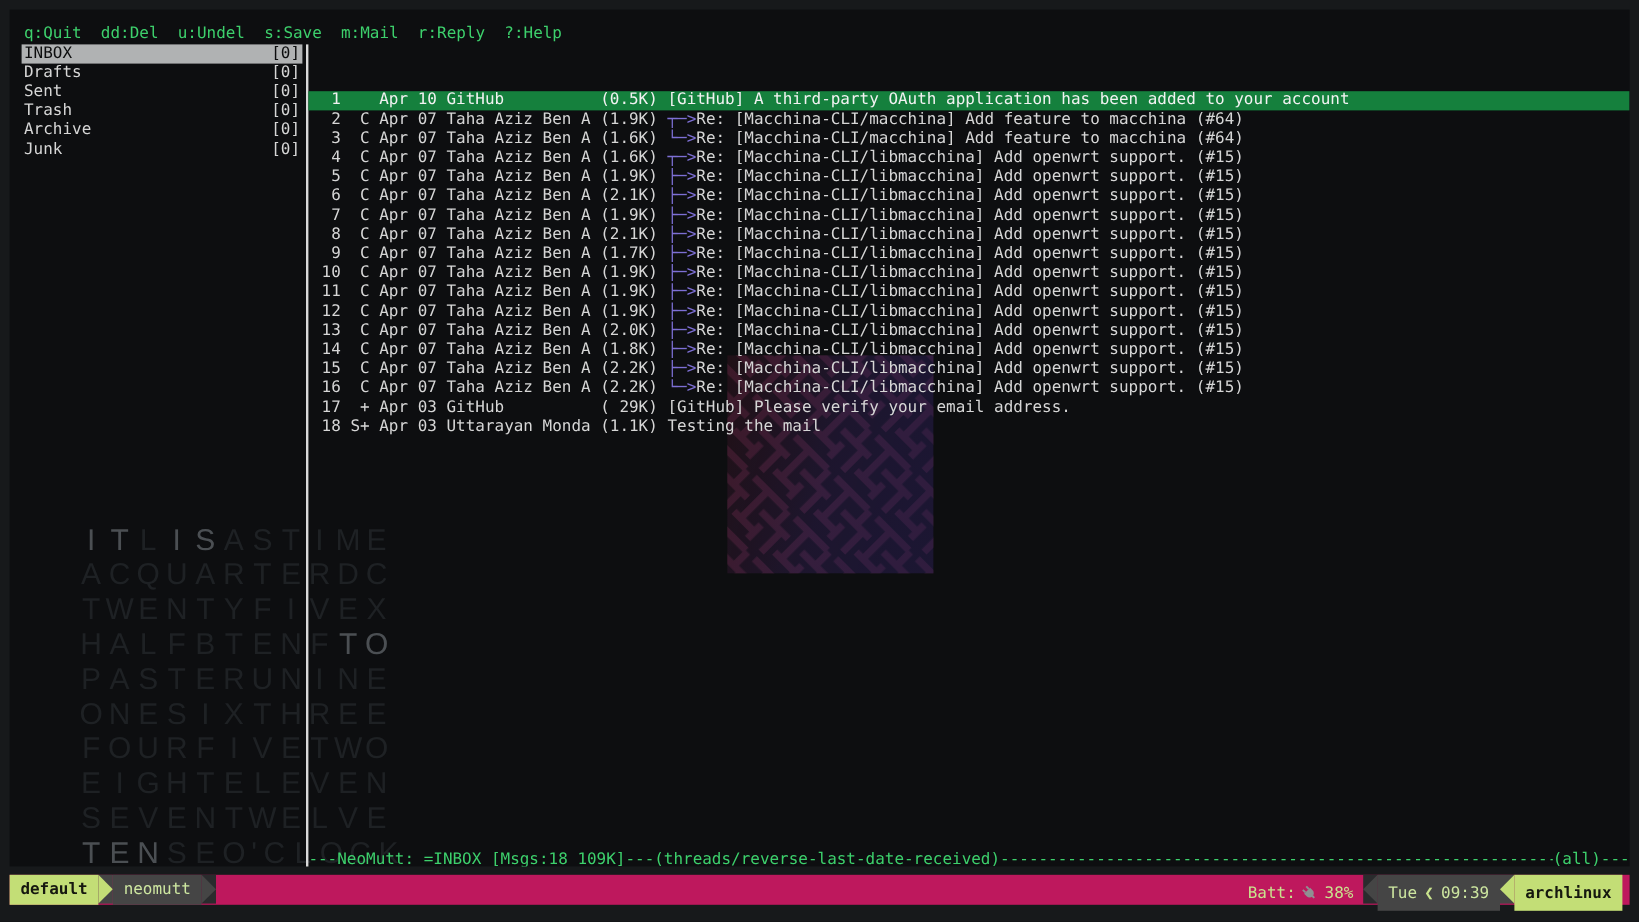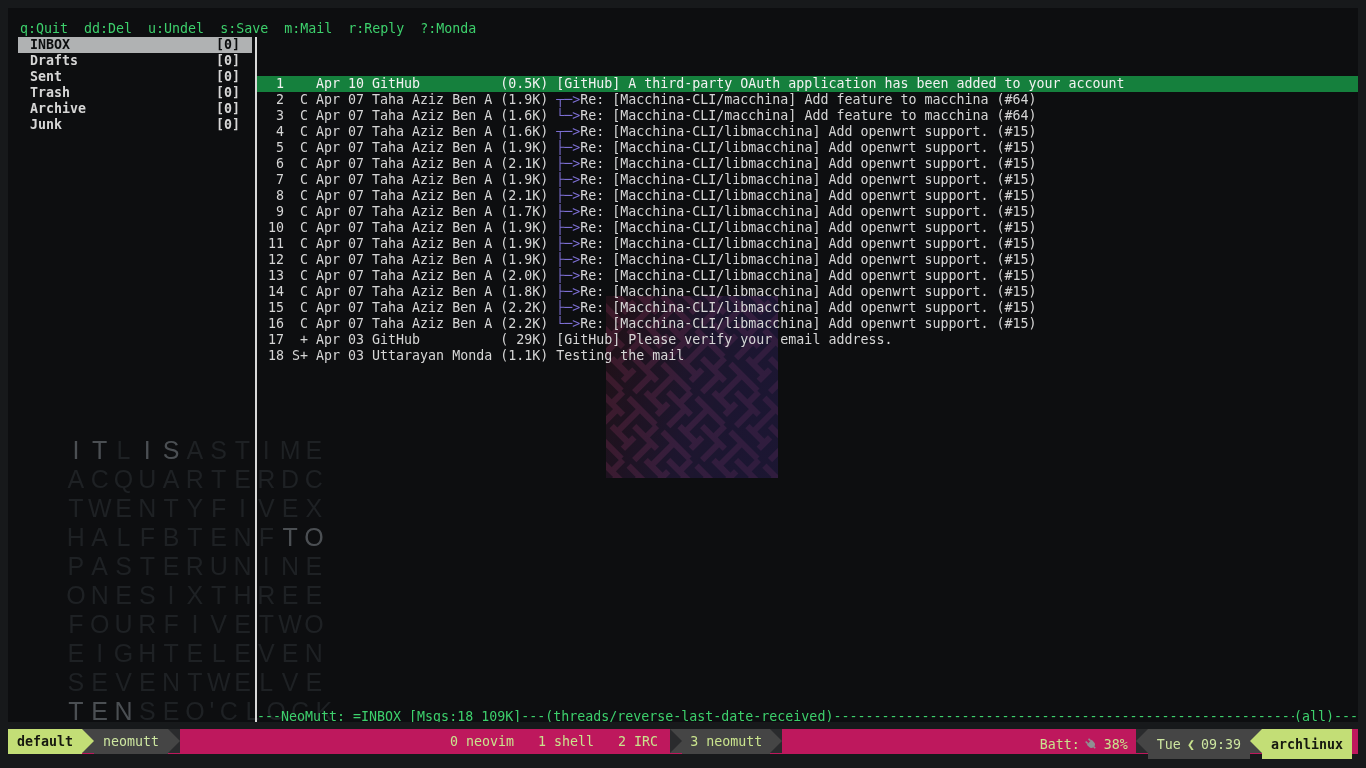--- a/index.html
+++ b/index.html
@@ -18,21 +18,21 @@
   .clock-cell.lit { color:#4b4f53; }
 
   
   .knot { position:absolute; left:598px; top:288px; opacity:0.9; }
 
   
   .term-text { font-size:13.3px; line-height:16px; white-space:pre; }
   .helpbar { position:absolute; left:12px; top:13px; height:16px; color:#3dd06c; }
   .sidebar { position:absolute; left:10px; top:29px; width:234px; }
   .sb-item { height:16px; display:flex; justify-content:space-between;
-             color:#d6d6d6; padding:0 12px;font-weight:bold; }
+             color:#d6d6d6; padding:0 2px; }
   .sb-item.selected { background:#b0b2b3; color:#0c0d0e; }
   .divider { position:absolute; left:247px; top:29px; width:2px; height:688px; background:#d9d9d9; }
   .maillist { position:absolute; left:249px; top:29px; width:1101px; }
   .mail-row { height:16px; color:#d6d6d6; padding-left:3px; overflow:hidden; }
   .mail-row.selected { background:#15803d; color:#f2f2f2;margin-top:39px; }
   .mail-row .tree { color:#7d6fd4; }
   .mail-row.selected .tree { color:#f2f2f2; }
   .statusline { position:absolute; left:249px; top:701px; width:1101px; height:16px;
                 color:#3dd06c; display:flex; }
   .statusline .fill { flex:1; overflow:hidden; }
@@ -217,51 +217,41 @@
         <linearGradient id="tint" x1="0" y1="0" x2="1" y2="0.3">
           <stop offset="0" stop-color="#4a1626" stop-opacity="0.35"></stop>
           <stop offset="0.6" stop-color="#35225a" stop-opacity="0.45"></stop>
           <stop offset="1" stop-color="#2b1f55" stop-opacity="0.55"></stop>
         </linearGradient>
       </defs>
       <rect width="172" height="182" fill="url(#maze)"></rect>
       <rect width="172" height="182" fill="url(#tint)"></rect>
     </svg>
 
-    <div class="helpbar term-text">q:Quit  dd:Del  u:Undel  s:Save  m:Mail  r:Reply  ?:Monda</div>
+    <div class="helpbar term-text">q:Quit  dd:Del  u:Undel  s:Save  m:Mail  r:Reply  ?:Help</div>
 
     <div class="sidebar term-text"><div class="sb-item selected"><span>INBOX</span><span>[0]</span></div><div class="sb-item"><span>Drafts</span><span>[0]</span></div><div class="sb-item"><span>Sent</span><span>[0]</span></div><div class="sb-item"><span>Trash</span><span>[0]</span></div><div class="sb-item"><span>Archive</span><span>[0]</span></div><div class="sb-item"><span>Junk</span><span>[0]</span></div></div>
 
     <div class="divider"></div>
 
     <div class="maillist term-text"><div class="mail-row selected"><span>  1    Apr 10 GitHub          (0.5K) </span><span class="tree"></span><span>[GitHub] A third-party OAuth application has been added to your account</span></div><div class="mail-row"><span>  2  C Apr 07 Taha Aziz Ben A (1.9K) </span><span class="tree">┬─&gt;</span><span>Re: [Macchina-CLI/macchina] Add feature to macchina (#64)</span></div><div class="mail-row"><span>  3  C Apr 07 Taha Aziz Ben A (1.6K) </span><span class="tree">└─&gt;</span><span>Re: [Macchina-CLI/macchina] Add feature to macchina (#64)</span></div><div class="mail-row"><span>  4  C Apr 07 Taha Aziz Ben A (1.6K) </span><span class="tree">┬─&gt;</span><span>Re: [Macchina-CLI/libmacchina] Add openwrt support. (#15)</span></div><div class="mail-row"><span>  5  C Apr 07 Taha Aziz Ben A (1.9K) </span><span class="tree">├─&gt;</span><span>Re: [Macchina-CLI/libmacchina] Add openwrt support. (#15)</span></div><div class="mail-row"><span>  6  C Apr 07 Taha Aziz Ben A (2.1K) </span><span class="tree">├─&gt;</span><span>Re: [Macchina-CLI/libmacchina] Add openwrt support. (#15)</span></div><div class="mail-row"><span>  7  C Apr 07 Taha Aziz Ben A (1.9K) </span><span class="tree">├─&gt;</span><span>Re: [Macchina-CLI/libmacchina] Add openwrt support. (#15)</span></div><div class="mail-row"><span>  8  C Apr 07 Taha Aziz Ben A (2.1K) </span><span class="tree">├─&gt;</span><span>Re: [Macchina-CLI/libmacchina] Add openwrt support. (#15)</span></div><div class="mail-row"><span>  9  C Apr 07 Taha Aziz Ben A (1.7K) </span><span class="tree">├─&gt;</span><span>Re: [Macchina-CLI/libmacchina] Add openwrt support. (#15)</span></div><div class="mail-row"><span> 10  C Apr 07 Taha Aziz Ben A (1.9K) </span><span class="tree">├─&gt;</span><span>Re: [Macchina-CLI/libmacchina] Add openwrt support. (#15)</span></div><div class="mail-row"><span> 11  C Apr 07 Taha Aziz Ben A (1.9K) </span><span class="tree">├─&gt;</span><span>Re: [Macchina-CLI/libmacchina] Add openwrt support. (#15)</span></div><div class="mail-row"><span> 12  C Apr 07 Taha Aziz Ben A (1.9K) </span><span class="tree">├─&gt;</span><span>Re: [Macchina-CLI/libmacchina] Add openwrt support. (#15)</span></div><div class="mail-row"><span> 13  C Apr 07 Taha Aziz Ben A (2.0K) </span><span class="tree">├─&gt;</span><span>Re: [Macchina-CLI/libmacchina] Add openwrt support. (#15)</span></div><div class="mail-row"><span> 14  C Apr 07 Taha Aziz Ben A (1.8K) </span><span class="tree">├─&gt;</span><span>Re: [Macchina-CLI/libmacchina] Add openwrt support. (#15)</span></div><div class="mail-row"><span> 15  C Apr 07 Taha Aziz Ben A (2.2K) </span><span class="tree">├─&gt;</span><span>Re: [Macchina-CLI/libmacchina] Add openwrt support. (#15)</span></div><div class="mail-row"><span> 16  C Apr 07 Taha Aziz Ben A (2.2K) </span><span class="tree">└─&gt;</span><span>Re: [Macchina-CLI/libmacchina] Add openwrt support. (#15)</span></div><div class="mail-row"><span> 17  + Apr 03 GitHub          ( 29K) </span><span class="tree"></span><span>[GitHub] Please verify your email address.</span></div><div class="mail-row"><span> 18 S+ Apr 03 Uttarayan Monda (1.1K) </span><span class="tree"></span><span>Testing the mail</span></div></div>
 
     <div class="statusline term-text">
       <span>---NeoMutt: =INBOX [Msgs:18 109K]---(threads/reverse-last-date-received)</span>
       <span class="fill">--------------------------------------------------------------------------------------------------------------------------------------------</span>
       <span>(all)---</span>
     </div>
   </div>
 
   <div class="tmuxbar">
     <div class="seg seg-session">default</div>
     <div class="tri tri-r-green-gray"></div>
     <div class="seg seg-gray">neomutt</div>
     <div class="tri tri-r-gray-bar"></div>
 
-    <div class="windows">
-        <span class="win">0 neovim</span>
-        <span class="win">1 shell</span>
-        <span class="win">2 IRC</span>
-        <div class="win-active-seg">
-          <div class="tri tri-r-bar-gray"></div>
-          <span class="win">3 neomutt</span>
-          <div class="tri tri-r-gray-bar"></div>
-        </div>
-      </div>
 
     <div class="bar-right">
       <div class="batt">
         <span>Batt:</span>
         <svg width="14" height="14" viewBox="0 0 14 14">
           <g transform="rotate(-45 7 7)" stroke="#8f9092" stroke-width="1.6" fill="none">
             <path d="M5 1.5 V4.5"></path>
               <path d="M9 1.5 V4.5"></path>
             <path d="M3.5 4.5 H10.5 V7.5 A3.5 3.5 0 0 1 3.5 7.5 Z" fill="#8f9092" stroke="none"></path>
             <path d="M7 10.5 V13"></path>

